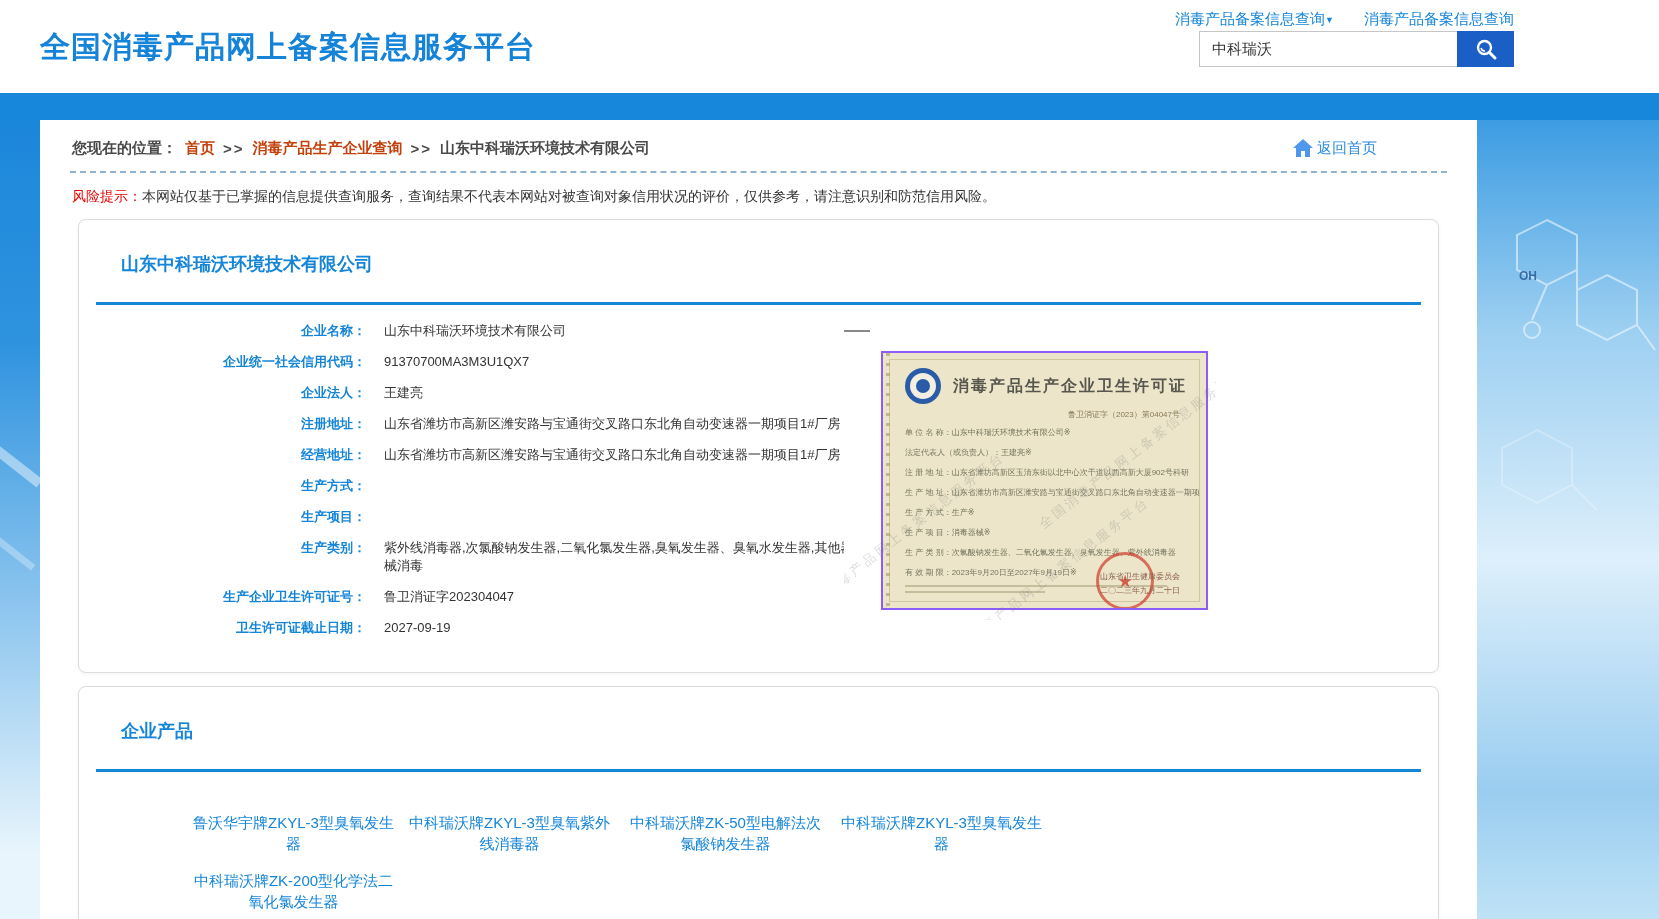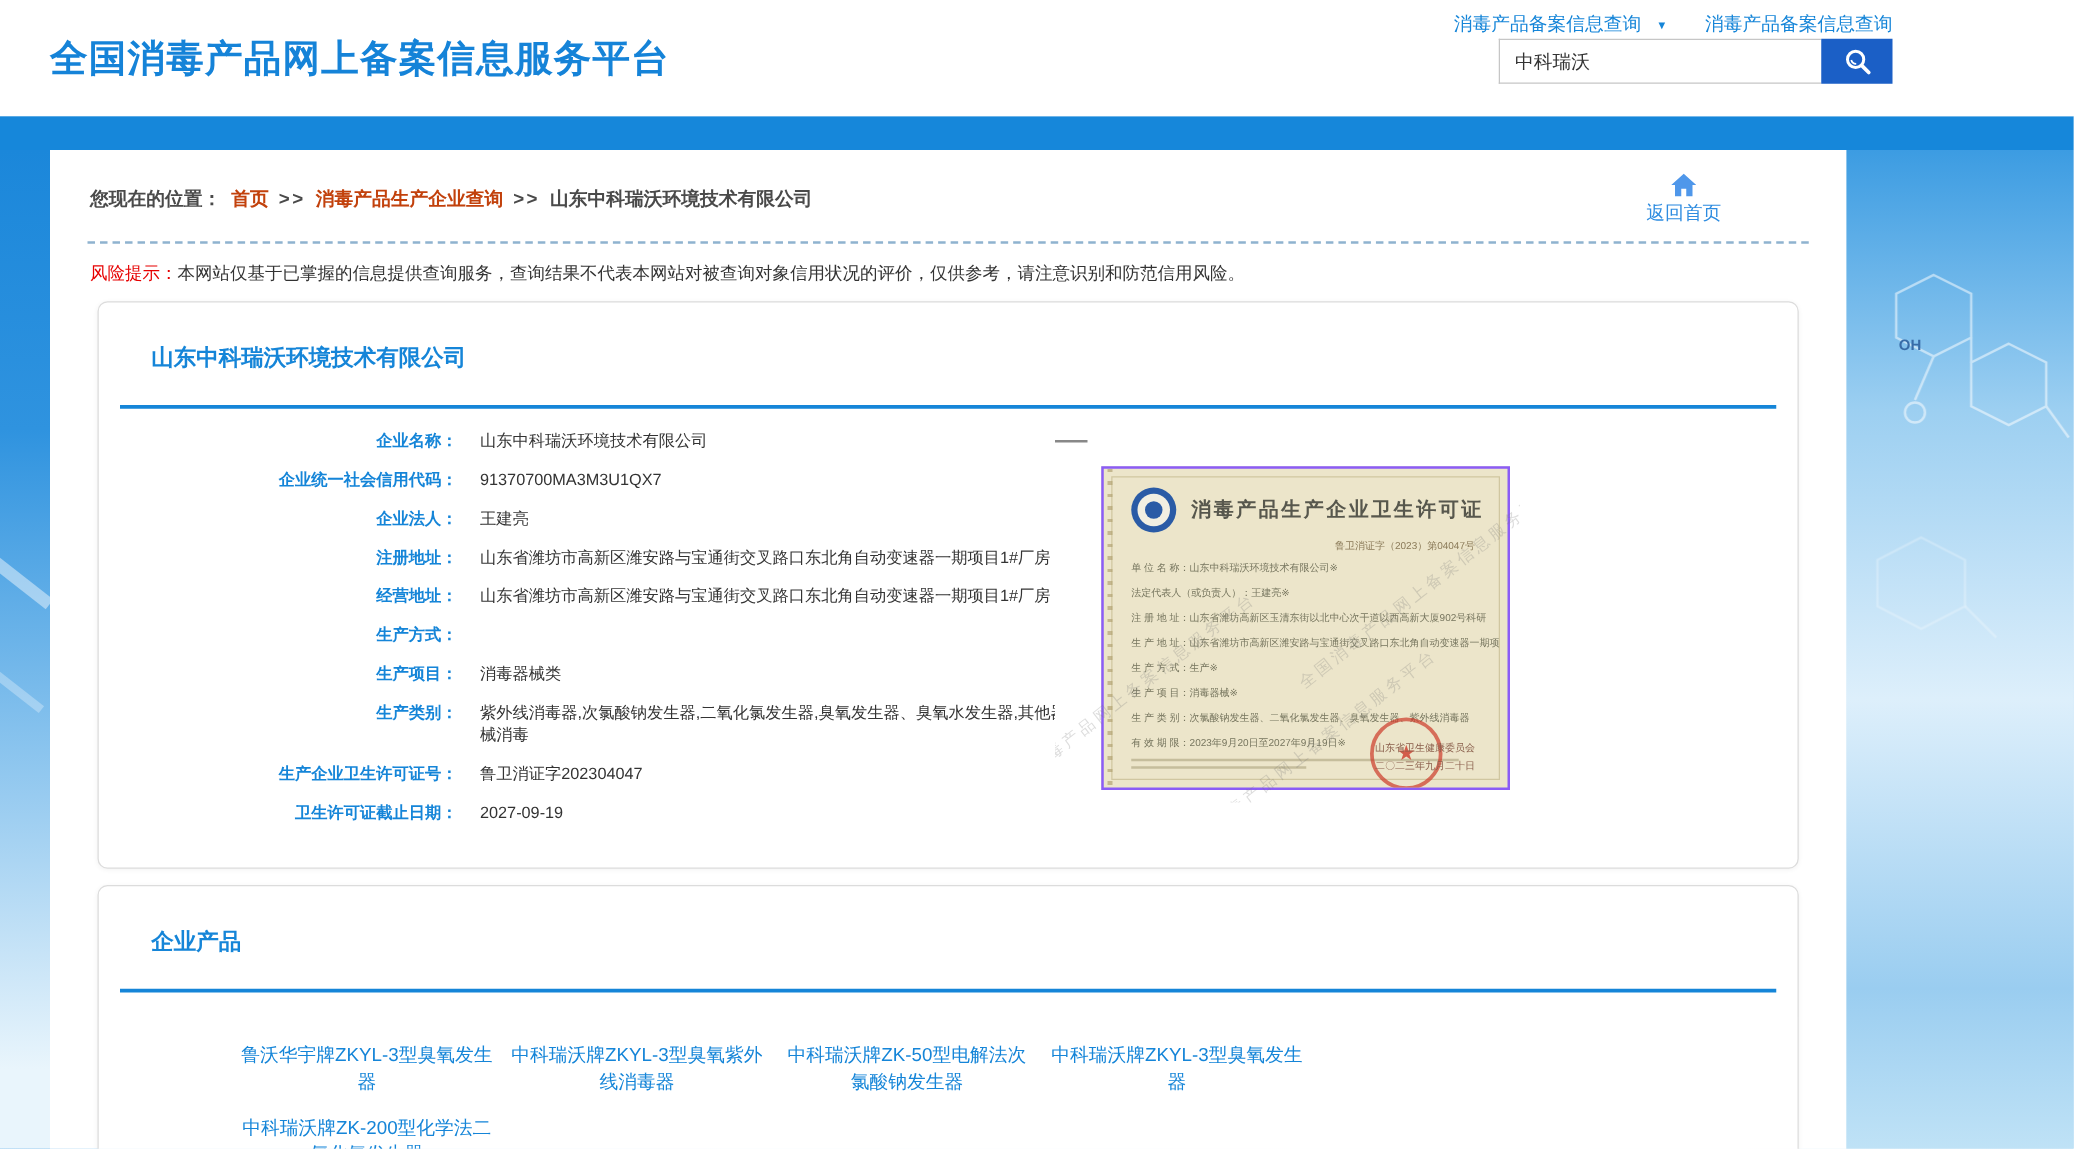--- a/index.html
+++ b/index.html
@@ -3,21 +3,21 @@
 <meta charset="utf-8">
 <style>
   * { margin:0; padding:0; box-sizing:border-box; }
   html,body { width:1659px; height:919px; overflow:hidden; }
   body { font-family:"Liberation Sans","DejaVu Sans",sans-serif; background:#fff; position:relative; }
 
   
   .top-header { position:absolute; top:0; left:0; width:100%; height:93px; background:#fff; z-index:5; }
   .site-title { position:absolute; left:40px; top:27px; font-size:30px; font-weight:bold; color:#1583d8; letter-spacing:1px; }
   .top-nav { position:absolute; right:145px; top:10px; display:flex; gap:30px; font-size:15px; }
-  .nav-link { color:#1585d8; cursor:pointer; display:flex; align-items:center; gap:12px; }
+  .nav-link { color:#1585d8; cursor:pointer; display:flex; align-items:center; gap:0; }
   .caret { font-size:9px; color:#1585d8; }
   .search-wrap { position:absolute; right:145px; top:31px; display:flex; }
   .search-input { width:258px; height:36px; border:1px solid #c6c6c6; border-right:none; font-size:15px; color:#333; padding:16px 12px; outline:none; font-family:inherit; }
   .search-btn { width:57px; height:36px; background:#1b5fc6; border:none; cursor:pointer; display:flex; align-items:center; justify-content:center; }
 
   
   .hero-band { position:absolute; top:93px; left:0; width:100%; height:27px; background:#1687da; z-index:1; }
   .hero-bg { position:absolute; top:93px; left:0; right:0; bottom:0; z-index:0;
              background:linear-gradient(100deg,#1b8adc 0%,#49a4e7 14%,#8ec9f0 34%,#cde7f8 58%,#eef7fd 78%,#aed9f4 100%); }
   .bg-right { position:absolute; right:0; top:27px; width:182px; bottom:0;
@@ -29,21 +29,21 @@
   .streak1 { left:-14px; top:340px; width:60px; height:10px; transform:rotate(38deg); }
   .streak2 { left:-8px; top:430px; width:46px; height:7px; transform:rotate(38deg); background:rgba(255,255,255,.3); }
 
   
   .main-box { position:absolute; left:40px; top:120px; width:1437px; min-height:799px; background:#fff; z-index:3; padding-bottom:40px; }
 
   .breadcrumb-row { display:flex; justify-content:space-between; align-items:center; padding:18px 100px 0 32px; }
   .breadcrumb { font-size:15px; font-weight:bold; color:#4a4a4a; display:flex; align-items:center; gap:8px; }
   .breadcrumb a { color:#c2410c; text-decoration:none; cursor:pointer; }
   .crumb-sep { letter-spacing:2px; }
-  .back-home { display:flex; align-items:center; gap:3px; font-size:15px; color:#2e8ce0; text-decoration:none; cursor:pointer;flex-direction:column; }
+  .back-home { display:flex; align-items:center; gap:3px; font-size:15px; color:#2e8ce0; text-decoration:none; cursor:pointer; }
 
   .dashed-sep { margin:13px 30px 0 30px; border-top:2px dashed #8fb3cf; }
 
   .risk-row { margin:15px 32px 0 32px; font-size:14px; color:#333; }
   .risk-label { color:#e60000; }
 
   
   .card { margin:13px 38px 0 38px; border:1px solid #dcdcdc; border-radius:8px; background:#fff; box-shadow:0 1px 4px rgba(0,0,0,.05); position:relative; }
   .card-title { margin:32px 0 0 42px; font-size:18px; font-weight:bold; color:#1585d8; }
   .card-rule { margin:26px 17px 0 17px; height:3px; background:#1585d8; }
@@ -183,21 +183,20 @@
       <div class="field-row">
         <span class="field-label">经营地址：</span>
         <span class="field-value">山东省潍坊市高新区潍安路与宝通街交叉路口东北角自动变速器一期项目1#厂房</span>
       </div>
       <div class="field-row">
         <span class="field-label">生产方式：</span>
         <span class="field-value"></span>
       </div>
       <div class="field-row">
         <span class="field-label">生产项目：</span>
-        <span class="field-value">消毒器械类</span>
       </div>
       <div class="field-row">
         <span class="field-label">生产类别：</span>
         <span class="field-value">紫外线消毒器,次氯酸钠发生器,二氧化氯发生器,臭氧发生器、臭氧水发生器,其他器械消毒</span>
       </div>
       <div class="field-row">
         <span class="field-label">生产企业卫生许可证号：</span>
         <span class="field-value">鲁卫消证字202304047</span>
       </div>
       <div class="field-row">

